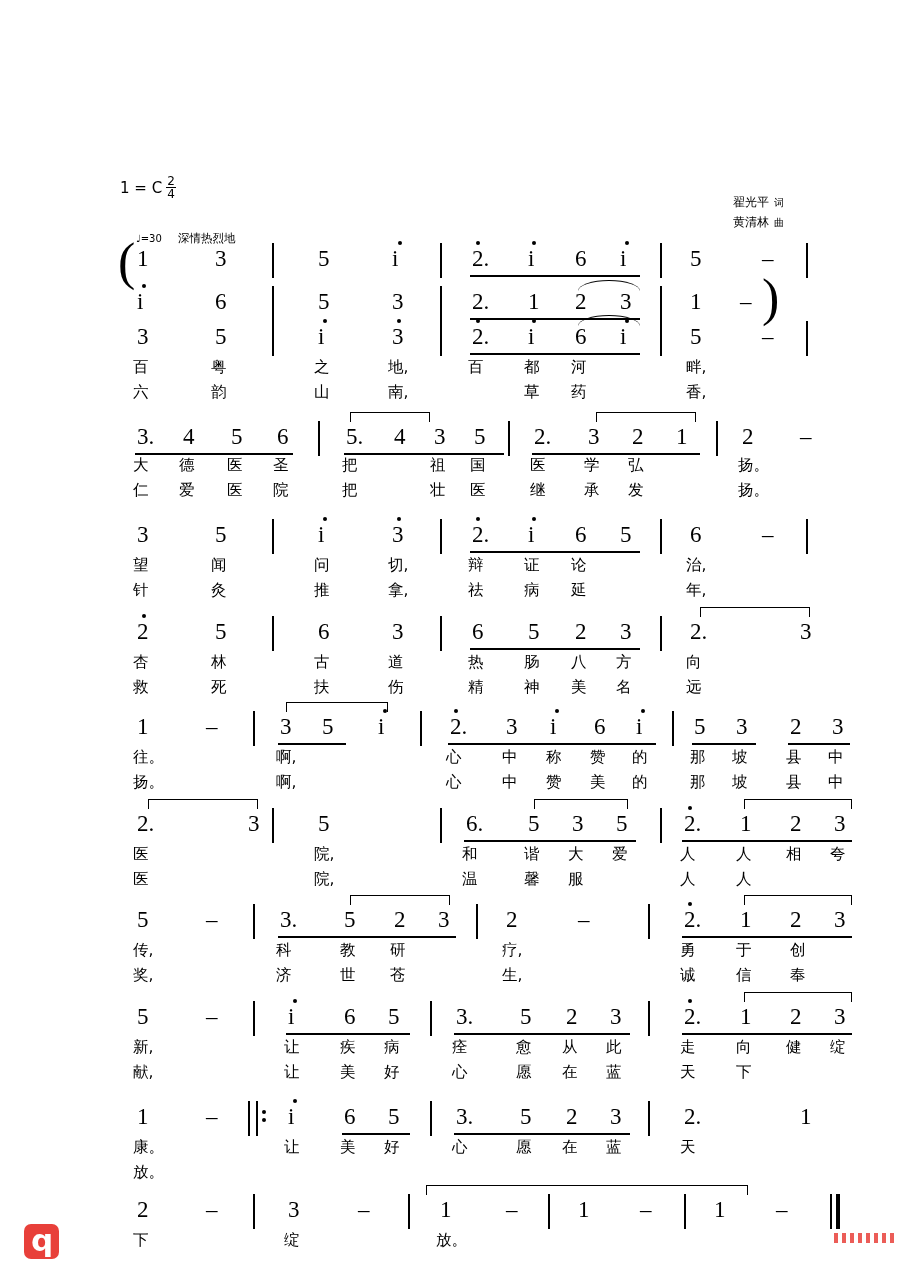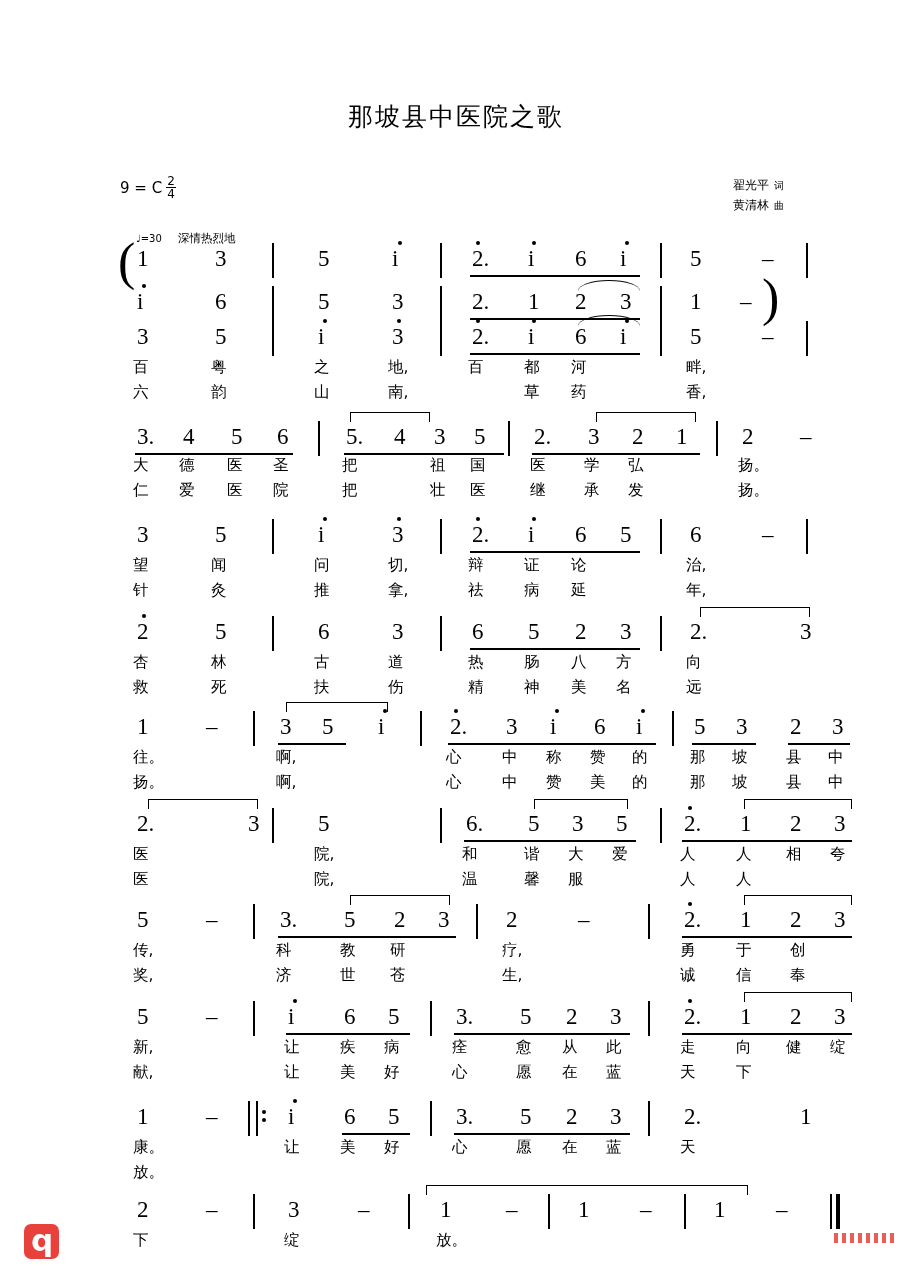--- a/index.html
+++ b/index.html
@@ -15,21 +15,21 @@
     position:absolute;top:100px;left:0;width:912px;text-align:center;
     font-size:25px;letter-spacing:2px;font-weight:500;
   }
   .key{
     position:absolute;left:120px;top:175px;font-size:15px;letter-spacing:0px;
     display:flex;align-items:center;gap:4px;
   }
   .frac{display:inline-flex;flex-direction:column;line-height:1;font-size:12px;text-align:center;}
   .frac .num{border-bottom:1px solid #000;padding:0 1px;}
   .credits{
-    position:absolute;right:128px;top:175px;font-size:12px;line-height:1.7;text-align:center;
+    position:absolute;right:128px;top:192px;font-size:12px;line-height:1.7;text-align:center;
   }
   .credits span.role{font-size:10px;margin-left:5px;}
 
   .tempo{position:absolute;left:136px;top:233px;font-size:10px;}
   .expr{position:absolute;left:178px;top:231px;font-size:11.5px;}
 
   
   .paren{position:absolute;font-size:52px;line-height:1;font-family:"Liberation Serif",serif;}
   .note{
     position:absolute;font-size:23px;font-family:"Liberation Serif",serif;
@@ -60,24 +60,23 @@
     font-size:31px;line-height:1;
   }
   .wm-corner{position:absolute;right:16px;bottom:28px;width:62px;height:10px;
     background:repeating-linear-gradient(90deg,#e8403a 0 4px,transparent 4px 8px);opacity:.85;}
 </style>
 </head>
 <body>
 
 <div class="sheet">
 
-  <div class="title">那坡县中医院之歌</div>
 
   <div class="key">
-    <span>9 = C</span>
+    <span>1 = C</span>
     <span class="frac">
       <span class="num">2</span>
       <span class="den">4</span>
     </span>
   </div>
 
   <div class="credits">
     <div><span>翟光平</span><span class="role">词</span></div>
     <div><span>黄清林</span><span class="role">曲</span></div>
   </div>

